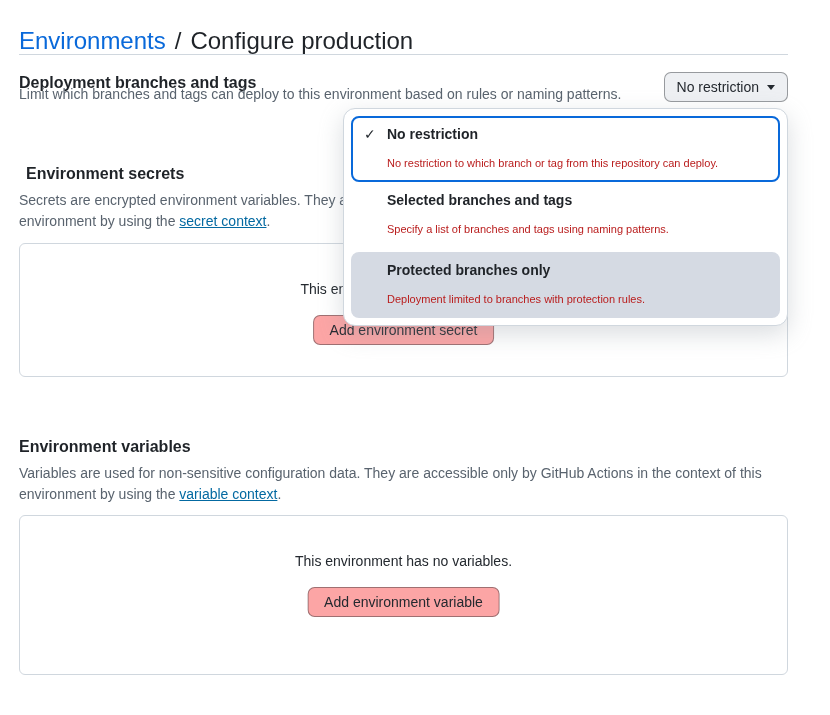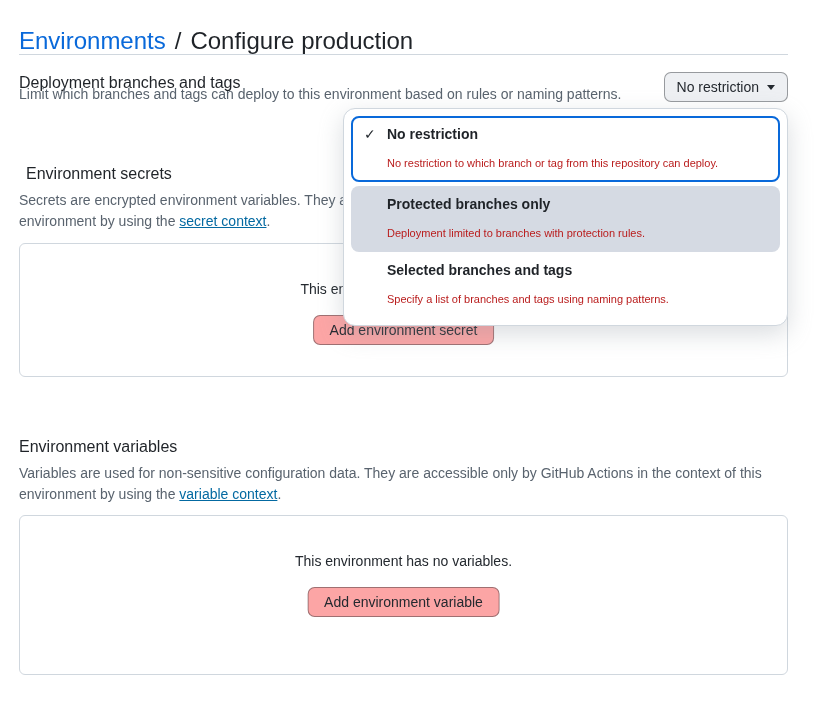--- a/index.html
+++ b/index.html
@@ -36,21 +36,21 @@
     width: 769px;
     height: 1px;
     background: #d0d7de;
   }
 
   
   .section-heading {
     position: absolute;
     margin: 0;
     font-size: 16px;
-    font-weight: 400;
+    font-weight: 700;
     color: #1f2328;
     white-space: nowrap;
   }
   .section-desc {
     position: absolute;
     margin: 0;
     font-size: 14px;
     line-height: 21px;
     color: #59636e;
   }
@@ -184,28 +184,28 @@
     <span>No restriction</span>
     <span class="caret-icon"></span>
   </button>
 
   <div class="menu-panel">
     <div class="menu-item is-selected">
       <span class="check-icon">✓</span>
       <div class="mi-title">No restriction</div>
       <div class="mi-desc">No restriction to which branch or tag from this repository can deploy.</div>
     </div>
+    <div class="menu-item">
+      <div class="mi-title">Selected branches and tags</div>
+      <div class="mi-desc">Specify a list of branches and tags using naming patterns.</div>
+    </div>
     <div class="menu-item is-hovered">
       <div class="mi-title">Protected branches only</div>
       <div class="mi-desc">Deployment limited to branches with protection rules.</div>
     </div>
-    <div class="menu-item">
-      <div class="mi-title">Selected branches and tags</div>
-      <div class="mi-desc">Specify a list of branches and tags using naming patterns.</div>
-    </div>
   </div>
 
   <h3 class="section-heading" id="secrets-heading">Environment secrets</h3>
   <p class="section-desc" id="secrets-desc"><span>Secrets are encrypted environment variables. They are accessible only by GitHub Actions in the context of this environment by using the </span><a class="inline-link">secret context</a><span>.</span></p>
 
   <div class="card" id="secrets-card">
     <div class="card-empty-text">This environment has no secrets.</div>
     <button class="card-action-button">Add environment secret</button>
   </div>
 

